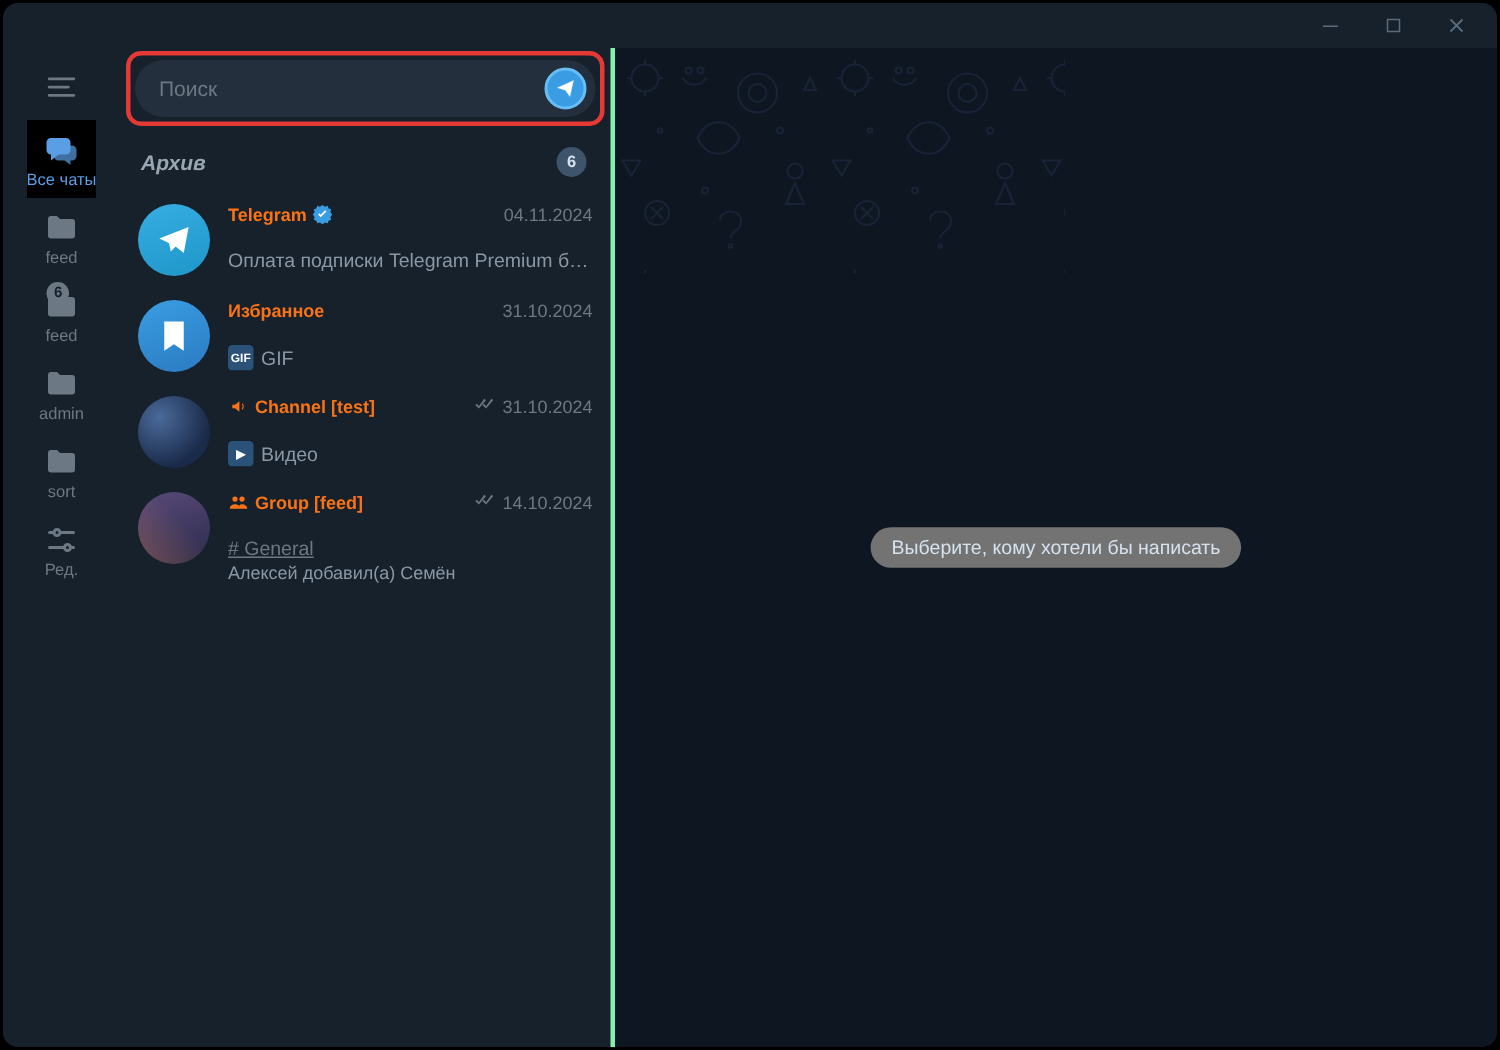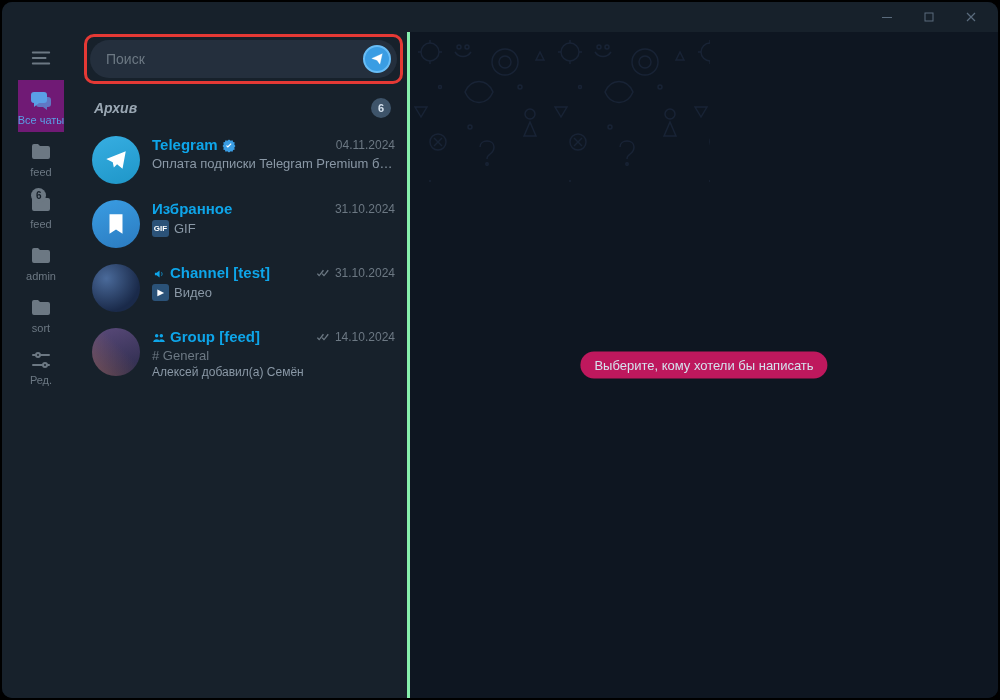--- a/index.html
+++ b/index.html
@@ -8,21 +8,21 @@
 
   .titlebar { height: 30px; background: #17212b; display: flex; justify-content: flex-end; align-items: center; padding-right: 6px; gap: 0; }
   .titlebar .wbtn { width: 42px; height: 30px; display: flex; align-items: center; justify-content: center; color: #5a6b7d; }
   .titlebar .wbtn svg { width: 12px; height: 12px; }
 
   .content { position: absolute; top: 30px; left: 0; right: 0; bottom: 0; display: flex; }
 
   .foldercol { width: 78px; background: #17212b; display: flex; flex-direction: column; align-items: center; padding-top: 10px; gap: 6px; }
   .menuicon { width: 38px; height: 32px; display: flex; align-items: center; justify-content: center; color: #6c7883; }
   .folder { width: 100%; display: flex; flex-direction: column; align-items: center; justify-content: center; padding: 8px 0 6px; color: #6c7883; font-size: 11px; position: relative; }
-  .folder.active { color: #5a9fe6; background: #701a75; }
+  .folder.active { color: #5a9fe6; background: #000000; }
   .folder .ficon { width: 24px; height: 24px; margin-bottom: 2px; }
   .folder .badge { position: absolute; top: 4px; right: 18px; background: #6c7883; color: #17212b; font-size: 10px; border-radius: 8px; min-width: 15px; height: 15px; display: flex; align-items: center; justify-content: center; padding: 0 4px; font-weight: 600; }
 
   .chatlist { width: 330px; background: #17212b; display: flex; flex-direction: column; border-right: 3px solid #86efac; }
   .searchwrap { padding: 8px 10px 10px; position: relative; }
   .searchhi { position: absolute; inset: 2px 4px 4px 4px; border: 3px solid #e53935; border-radius: 10px; pointer-events: none; }
   .search { position: relative; height: 38px; background: #242f3d; border-radius: 19px; display: flex; align-items: center; padding: 0 6px 0 16px; }
   .search input { flex: 1; background: transparent; border: none; outline: none; color: #9ca8b4; font-size: 14px; }
   .search input::placeholder { color: #6c7883; }
   .sendbtn { width: 28px; height: 28px; border-radius: 50%; background: #3a9de3; display: flex; align-items: center; justify-content: center; border: 2px solid #68bdf6; }
@@ -30,33 +30,33 @@
 
   .archiverow, .chatrow { display: flex; align-items: flex-start; padding: 8px 12px; gap: 12px; }
   .archiverow { justify-content: space-between; align-items: center; padding: 10px 16px 10px 14px; }
   .archiverow .atitle { color: #9aa7b3; font-size: 14px; font-weight: 600; font-style: italic; }
   .archiverow .abadge { background: #3e546a; color: #d6e2ee; font-size: 11px; font-weight: 700; min-width: 20px; height: 20px; border-radius: 10px; display: flex; align-items: center; justify-content: center; padding: 0 6px; }
 
   .avatar { width: 48px; height: 48px; border-radius: 50%; flex-shrink: 0; background: #2b5278; display: flex; align-items: center; justify-content: center; overflow: hidden; }
   .avatar svg { width: 26px; height: 26px; fill: #fff; }
   .chatmeta { flex: 1; min-width: 0; }
   .row1 { display: flex; justify-content: space-between; align-items: center; gap: 6px; }
-  .cname { color: #0ea5e9; font-size: 15px; font-weight: 600; display: flex; align-items: flex-end; gap: 4px; white-space: nowrap; overflow: hidden; text-overflow: ellipsis; }
+  .cname { color: #f97316; font-size: 12px; font-weight: 600; display: flex; align-items: flex-start; gap: 4px; white-space: nowrap; overflow: hidden; text-overflow: ellipsis; }
   .cname .typeicon { width: 14px; height: 14px; fill: #9aa7b3; flex-shrink: 0; }
   .verified { width: 14px; height: 14px; fill: #3a9de3; flex-shrink: 0; }
-  .cdate { color: #6c7883; font-size: 12px; white-space: nowrap; display: flex; align-items: flex-end; gap: 3px; }
+  .cdate { color: #6c7883; font-size: 12px; white-space: nowrap; display: flex; align-items: flex-start; gap: 3px; }
   .checks { width: 16px; height: 12px; fill: #5a9fe6; }
-  .row2 { color: #8a98a6; font-size: 13px; margin-top: 3px; white-space: nowrap; overflow: hidden; text-overflow: ellipsis; display: flex; align-items: center; gap: 5px; }
+  .row2 { color: #8a98a6; font-size: 13px; margin-top: 16px; white-space: nowrap; overflow: hidden; text-overflow: ellipsis; display: flex; align-items: center; gap: 5px; }
   .row2 .mediabox { width: 17px; height: 17px; border-radius: 3px; background: #2b5278; display: inline-flex; align-items: center; justify-content: center; font-size: 8px; color: #fff; font-weight: 700; flex-shrink: 0; }
-  .row2 .hashlabel { color: #6c7883; }
+  .row2 .hashlabel { color: #6c7883; text-decoration: underline; }
   .row3 { color: #8a98a6; font-size: 12px; margin-top: 2px; white-space: nowrap; overflow: hidden; text-overflow: ellipsis; }
 
   .mainpane { flex: 1; position: relative; background: #0e1621; overflow: hidden; }
   .pattern { position: absolute; inset: 0; opacity: 0.5; }
-  .centerlabel { position: absolute; top: 50%; left: 50%; transform: translate(-50%,-50%); background: #be185d; color: #d6e2ee; font-size: 13px; padding: 6px 14px; border-radius: 14px; white-space: nowrap; }
+  .centerlabel { position: absolute; top: 50%; left: 50%; transform: translate(-50%,-50%); background: #737373; color: #d6e2ee; font-size: 13px; padding: 6px 14px; border-radius: 14px; white-space: nowrap; }
 
   .av-telegram { background: linear-gradient(160deg,#37aee2,#1e96c8); }
   .av-saved { background: linear-gradient(160deg,#3a9de3,#2b7bc0); }
   .av-channel { background: radial-gradient(circle at 30% 30%, #4a6a9a, #1a2a4a 70%); }
   .av-group { background: linear-gradient(160deg,#5a4a7a,#2a2a4a); position: relative; }
   .av-group::after { content: ""; position: absolute; inset: 0; background: linear-gradient(45deg, rgba(200,120,80,.4), transparent 60%); }
 </style>
 </head>
 <body>
 

